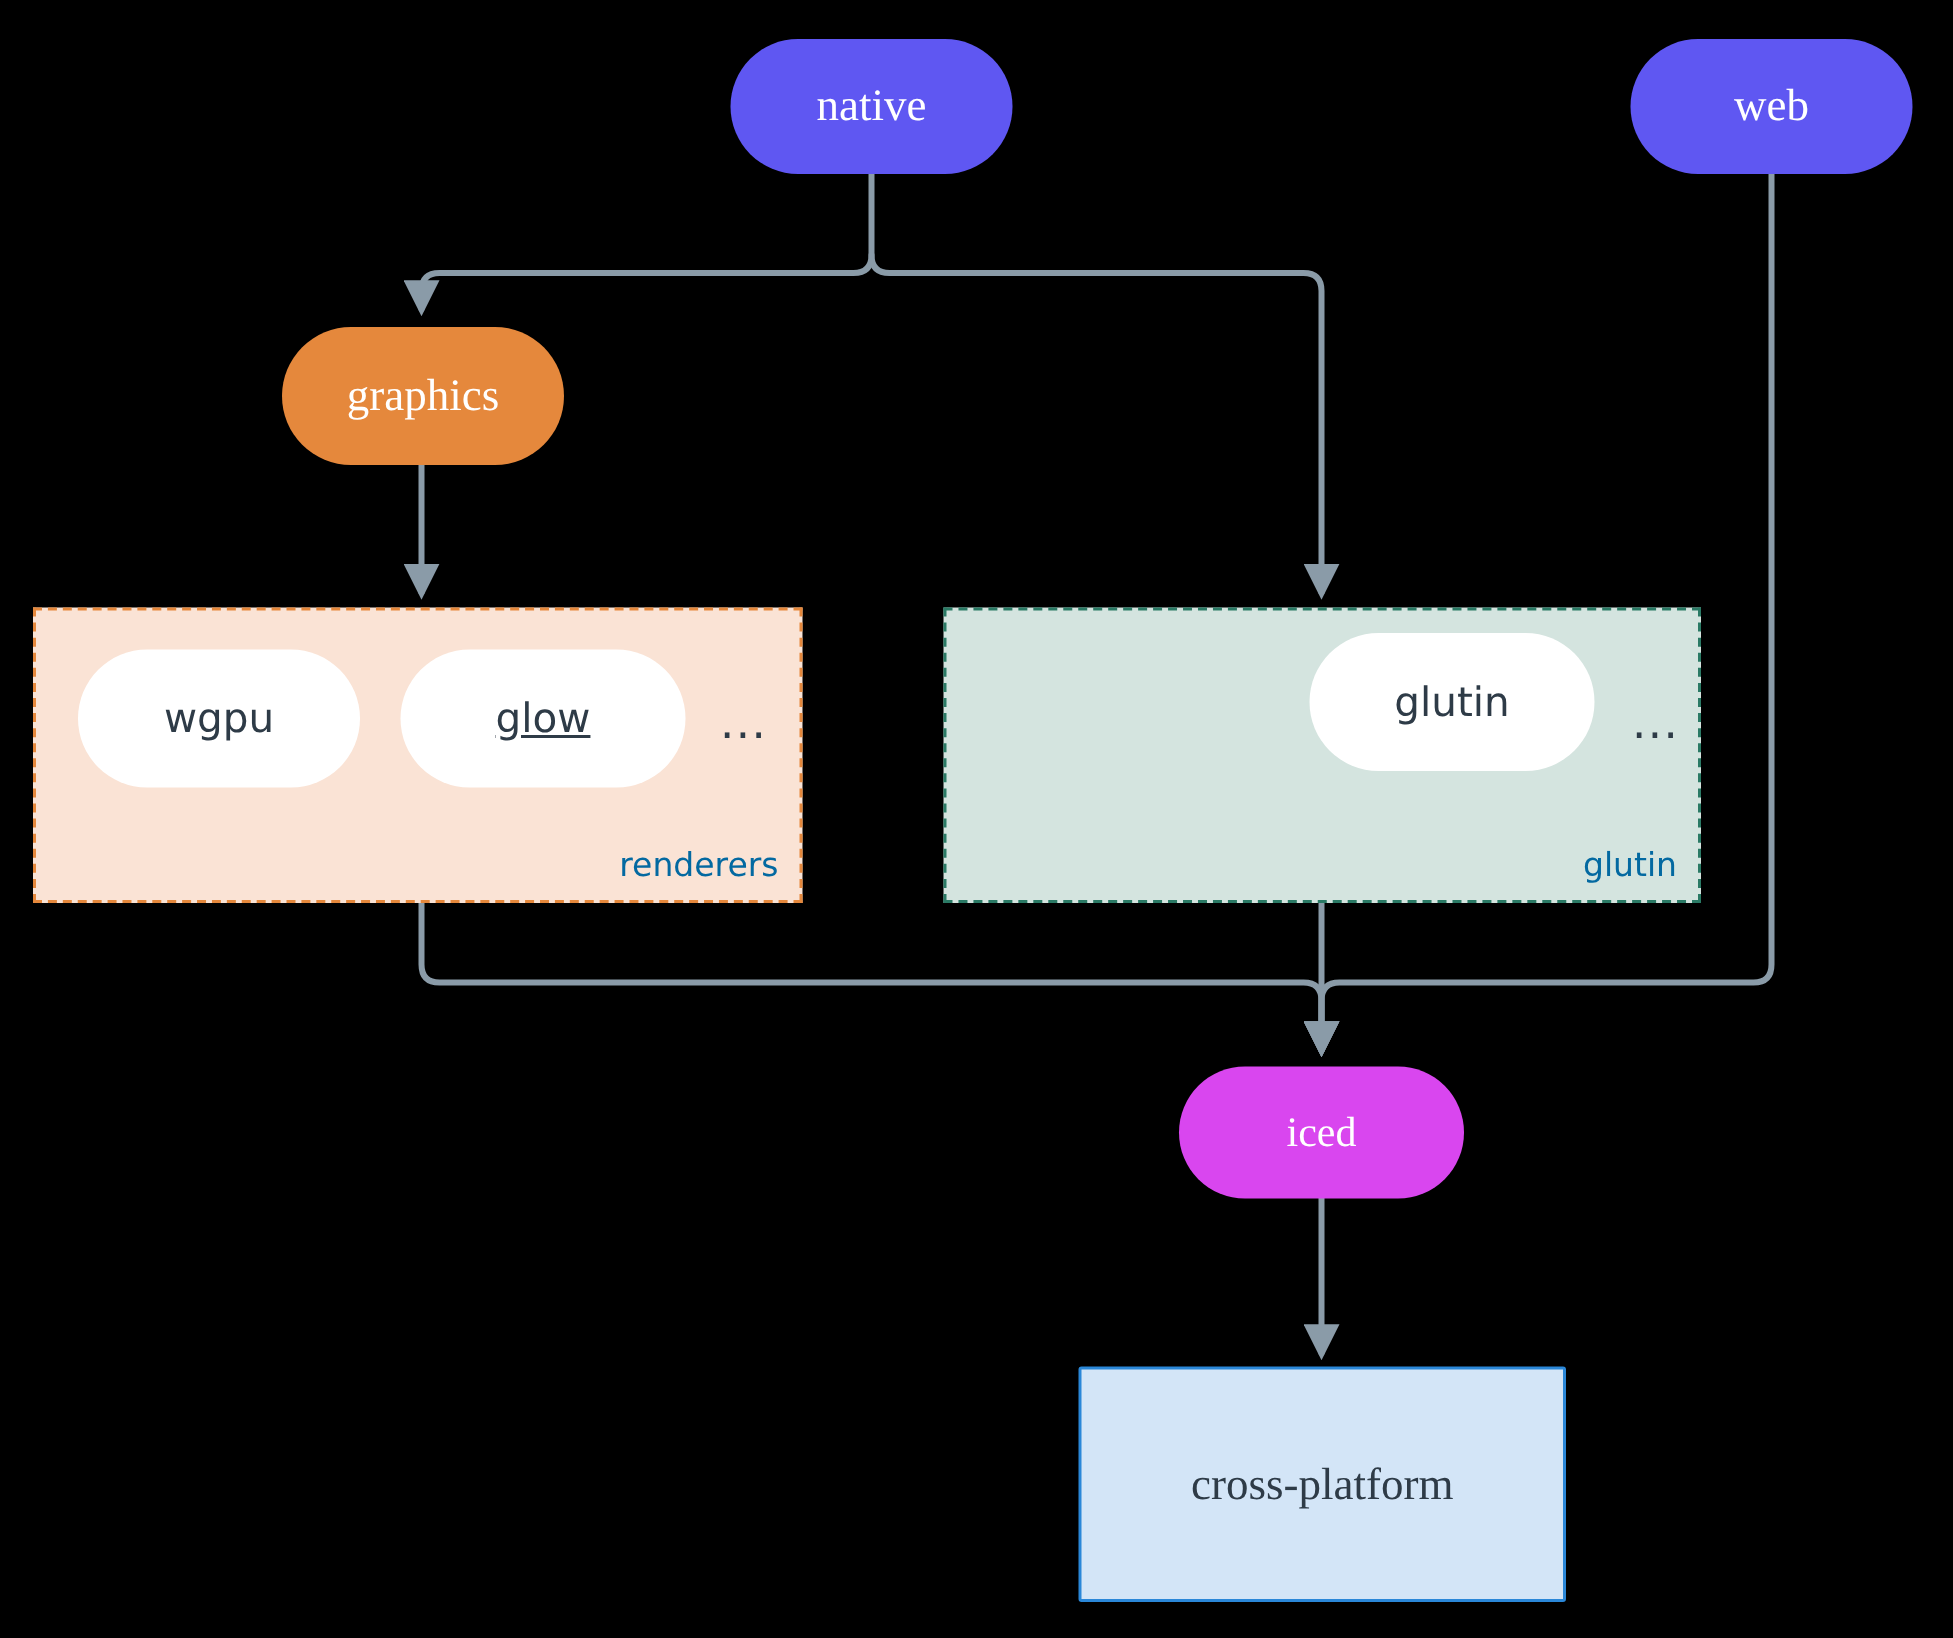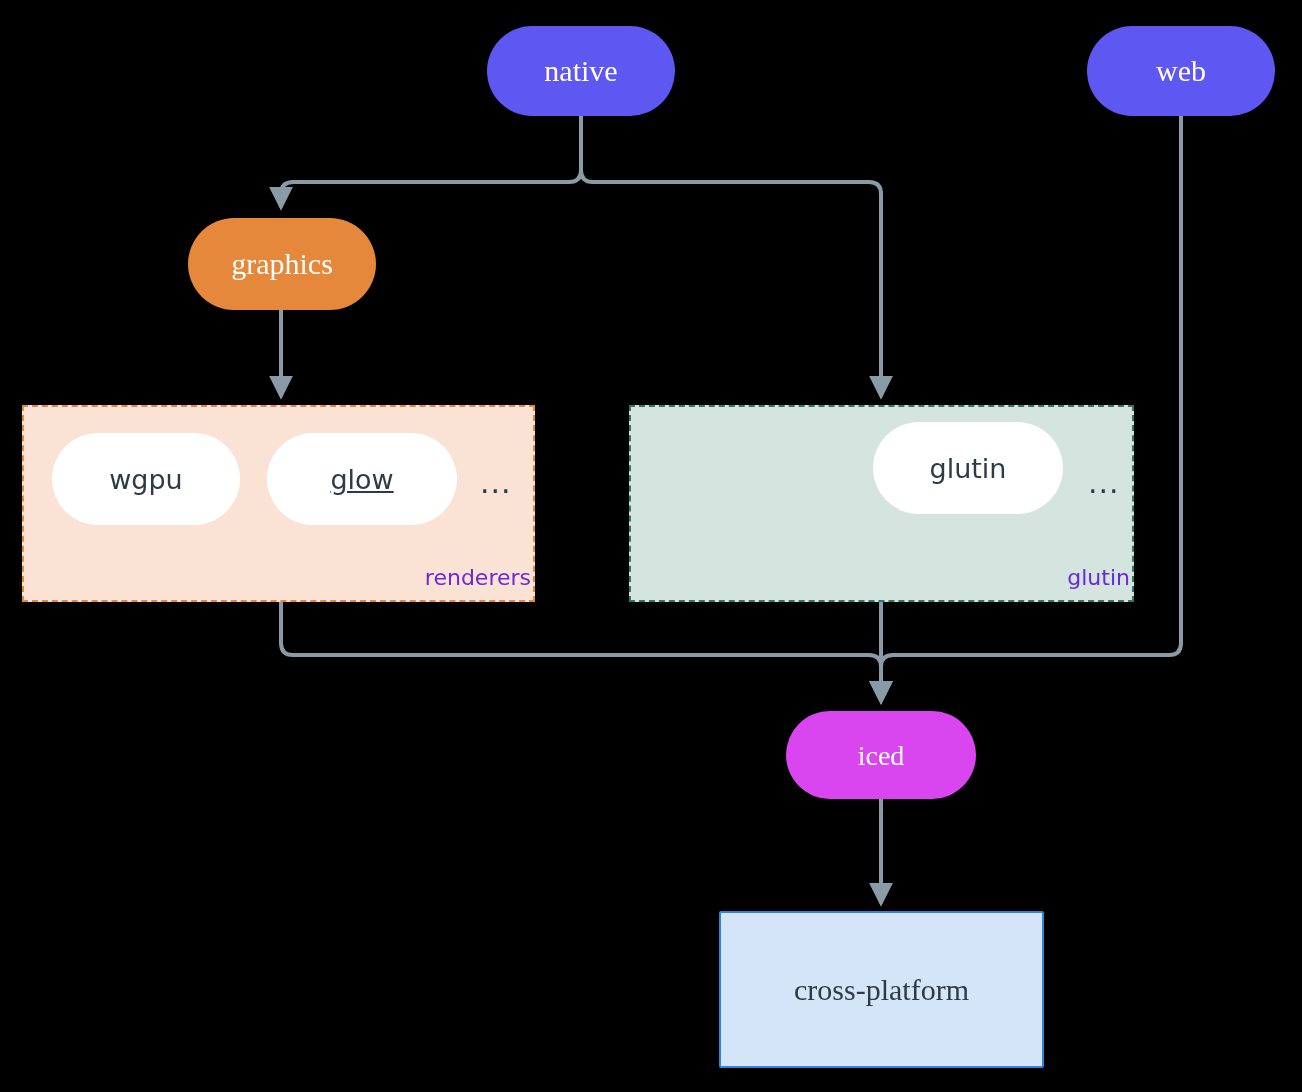--- a/index.html
+++ b/index.html
@@ -68,24 +68,24 @@
   .group-renderers {
     background: #fae3d5;
     border: 2px dashed #e5883c;
   }
   .group-shells {
     background: #d4e4df;
     border: 2px dashed #2a7a65;
   }
   .group-label {
     position: absolute;
-    right: 2px;
+    right: 14px;
     bottom: 10px;
     font-size: 22px;
-    color: #6d28d9;
+    color: #0369a1;
   }
   .leaf {
     position: absolute;
     display: flex;
     align-items: center;
     justify-content: center;
     background: #ffffff;
     border-radius: 999px;
     color: #2e3b47;
     font-size: 27px;

